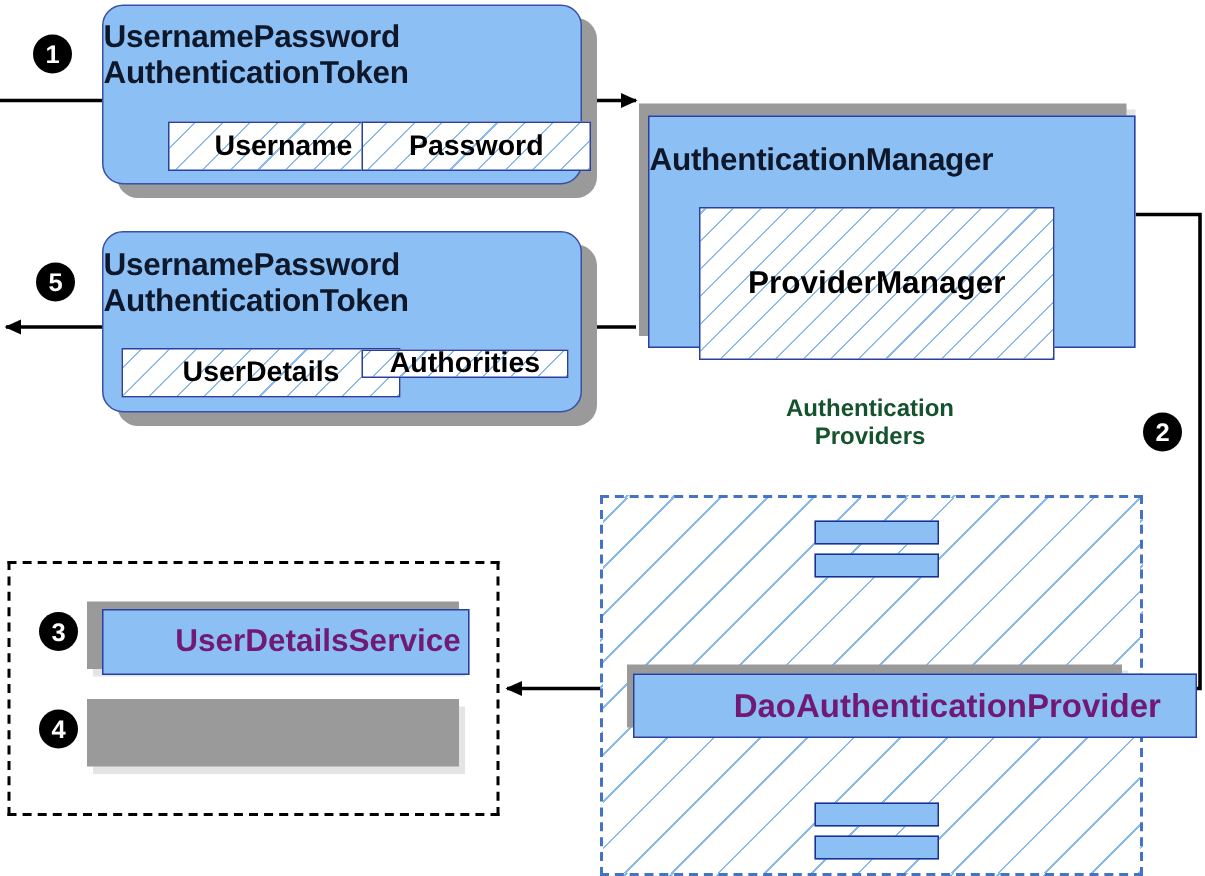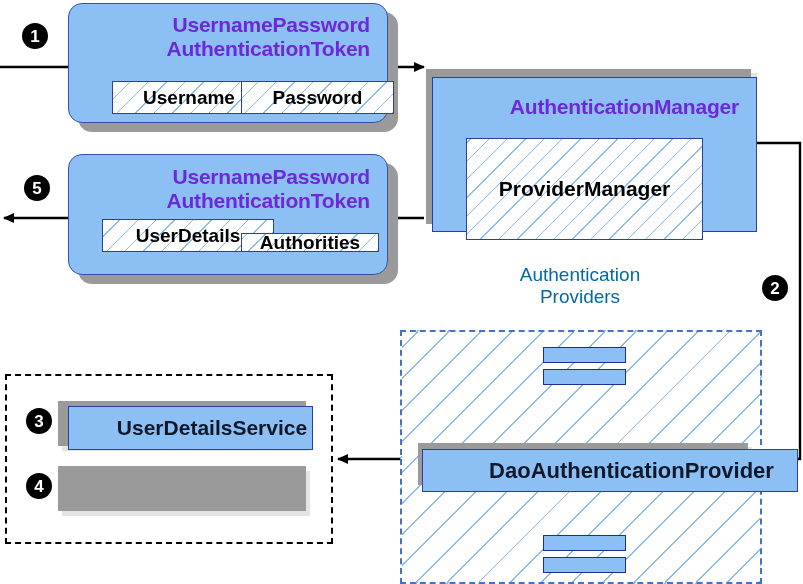--- a/index.html
+++ b/index.html
@@ -51,22 +51,22 @@
     background: #8cc0f4;
     border: 1.6px solid #2b3f9e;
     box-sizing: border-box;
     margin-top: 12px;
   }
 
   .card-title {
     position: absolute;
     left: 0;
     right: 17px;
-    text-align: right;
-    color: #6d28d9;
+    text-align: left;
+    color: #0f172a;
     font-weight: bold;
     line-height: 1.14;
     letter-spacing: -0.2px;
   }
 
   
   .hatch {
     position: absolute;
     box-sizing: border-box;
     background-color: #ffffff;
@@ -130,32 +130,32 @@
     display: flex;
     align-items: center;
     justify-content: center;
     line-height: 1;
     box-sizing: border-box;
   }
 
   .section-label {
     position: absolute;
     text-align: center;
-    color: #0369a1;
-    font-weight: normal;
-    font-size: 19px;
+    color: #14532d;
+    font-weight: bold;
+    font-size: 16px;
     line-height: 1.16;
   }
 
   .plain-label {
     position: absolute;
     display: flex;
     align-items: center;
     justify-content: center;
-    color: #0f172a;
+    color: #701a75;
     font-weight: bold;
     box-sizing: border-box;
     padding-left: 43px;
   }
 </style>
 </head>
 <body>
 
 <div id="stage">
 
@@ -230,21 +230,21 @@
       <span>ProviderManager</span>
     </div>
   </div>
 
   <div class="shadow" style="left:78px; top:163px; width:320px; height:121px; border-radius:14px;"></div>
   <div class="node rounded-card" style="left:68px; top:154px; width:320px; height:121px;">
     <div class="card-title" style="top:10px; font-size:21px;">
       <div>UsernamePassword</div>
       <div>AuthenticationToken</div>
     </div>
-    <div class="hatch" style="left:12px; top:64px; width:172px; height:33px; font-size:19px;margin-left:21px;">
+    <div class="hatch" style="left:12px; top:77px; width:186px; height:33px; font-size:19px;">
       <span>UserDetails</span>
     </div>
     <div class="hatch" style="left:172px; top:78px; width:138px; height:19px; font-size:19px;">
       <span>Authorities</span>
     </div>
   </div>
   <div class="badge" style="left:24px; top:175px;">
     <span>5</span>
   </div>
 

